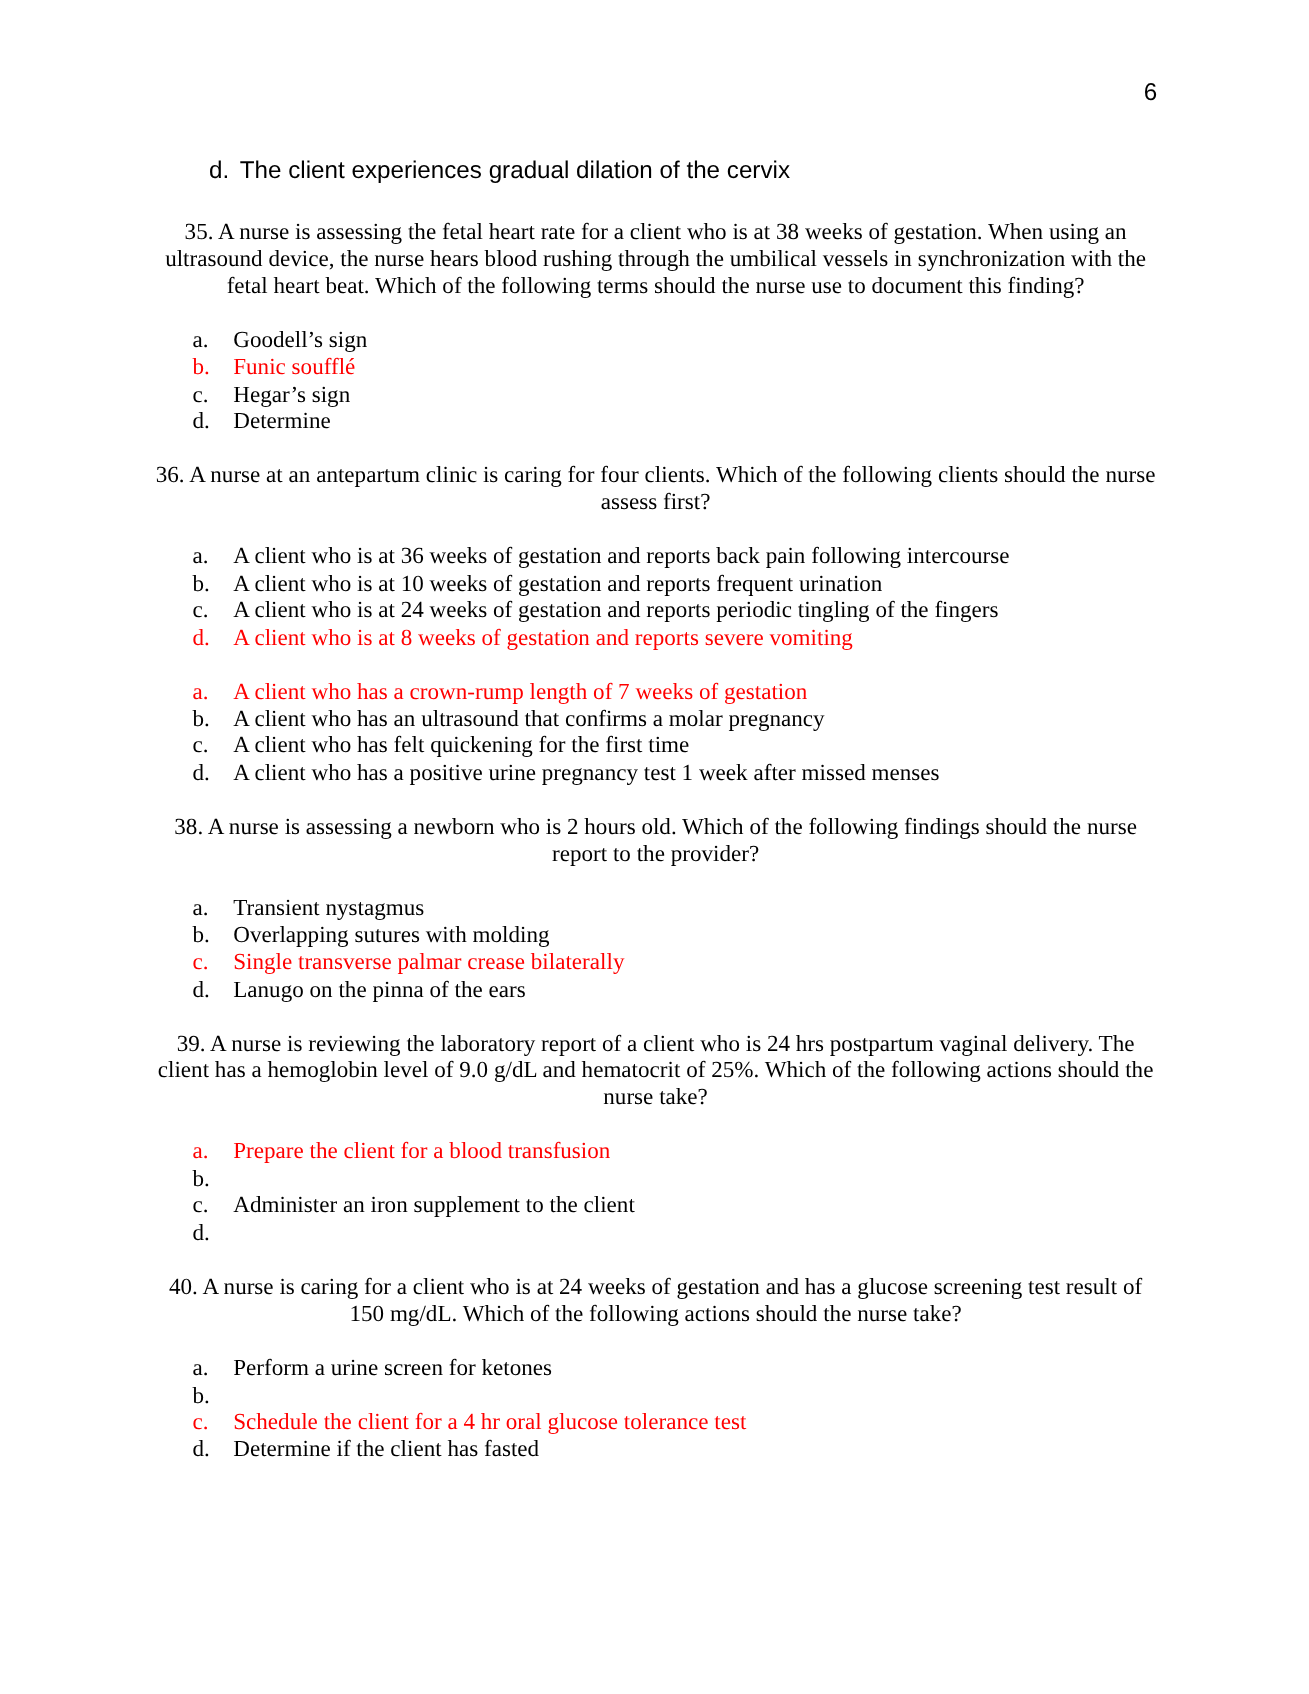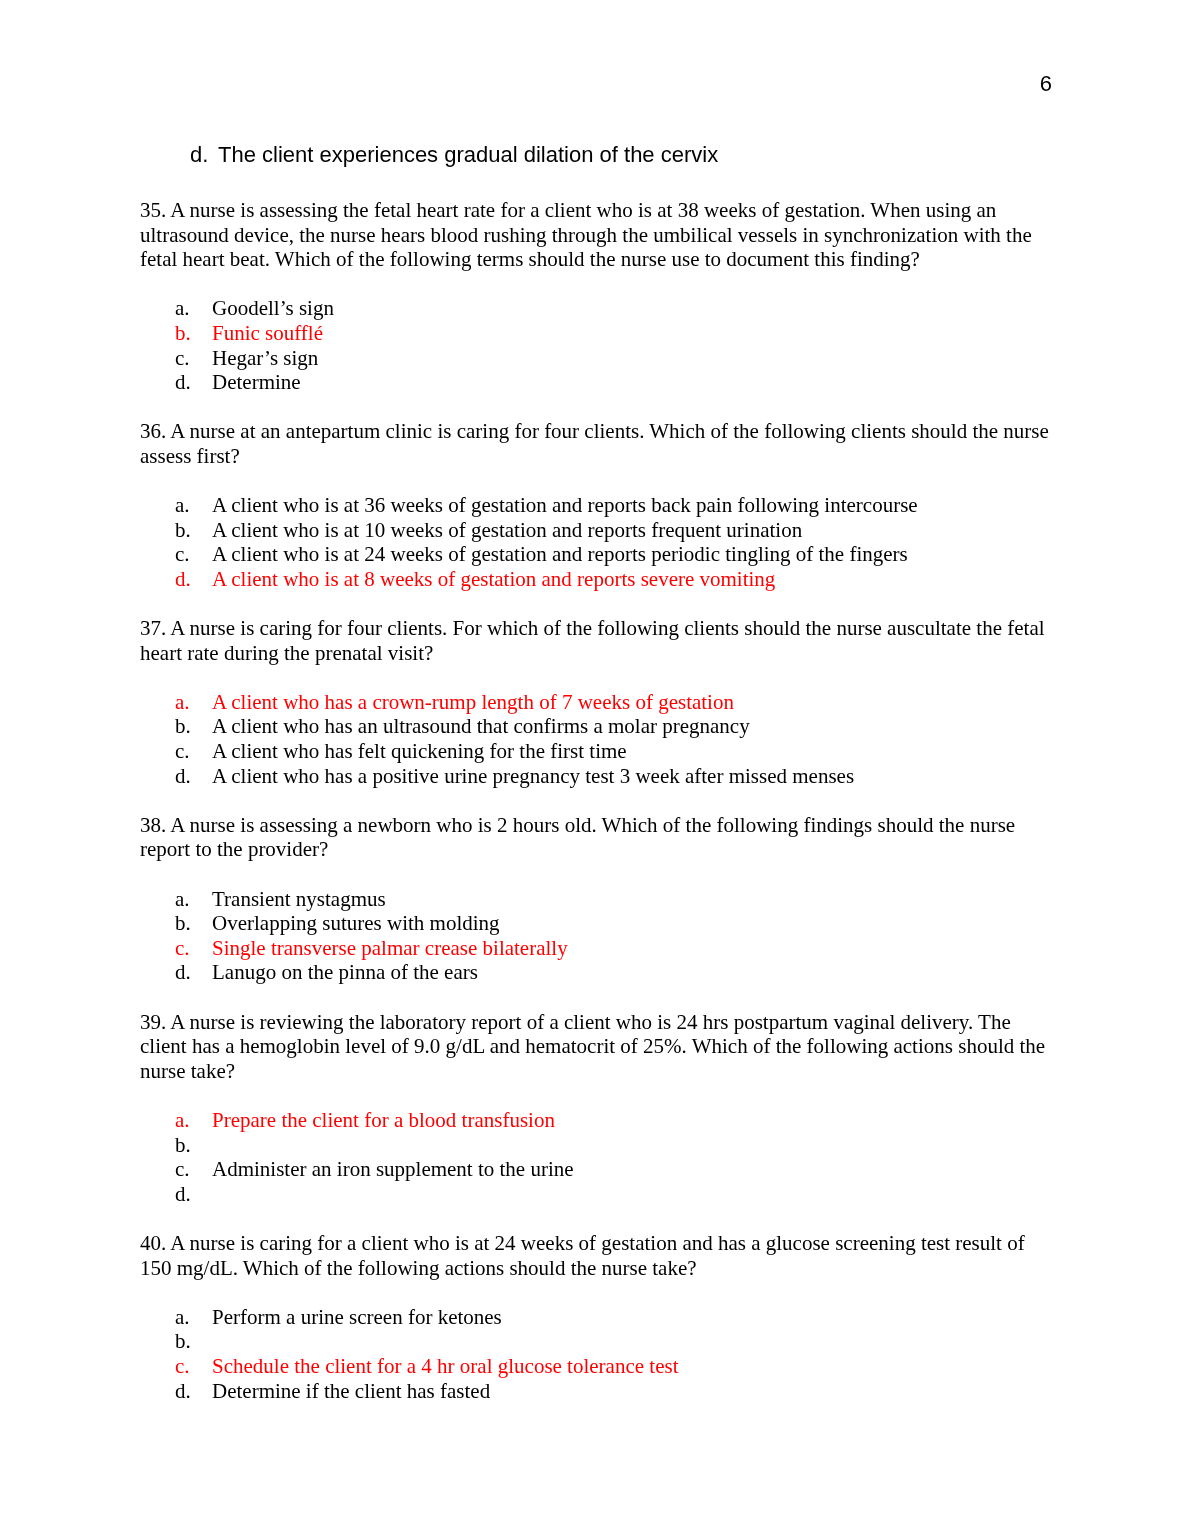--- a/index.html
+++ b/index.html
@@ -41,21 +41,21 @@
     font-family: "Liberation Sans", sans-serif;
     font-size: 22px;
     line-height: 27px;
   }
   .intro .marker {
     width: 28px;
     flex: none;
   }
   .question { margin-top: 24.6px; }
   .question.q-first { margin-top: 30px; }
-  .stem { margin: 0; }
+  .stem { margin: 0; text-align: center; }
   .opts { margin-top: 24.6px; }
   .opt {
     display: flex;
     padding-left: 35px;
   }
   .opt .marker {
     width: 37px;
     flex: none;
   }
   .red { color: #FF0000; }
@@ -111,37 +111,36 @@
           <span class="text">A client who is at 24 weeks of gestation and reports periodic tingling of the fingers</span>
         </div>
         <div class="opt red">
           <span class="marker">d.</span>
           <span class="text">A client who is at 8 weeks of gestation and reports severe vomiting</span>
         </div>
       </div>
     </section>
 
     <section class="question">
-      <p class="stem">37. A nurse is caring for four clients. For which of the following clients should the nurse auscultate the fetal heart rate during the prenatal visit?</p>
       <div class="opts">
         <div class="opt red">
           <span class="marker">a.</span>
           <span class="text">A client who has a crown-rump length of 7 weeks of gestation</span>
         </div>
         <div class="opt">
           <span class="marker">b.</span>
           <span class="text">A client who has an ultrasound that confirms a molar pregnancy</span>
         </div>
         <div class="opt">
           <span class="marker">c.</span>
           <span class="text">A client who has felt quickening for the first time</span>
         </div>
         <div class="opt">
           <span class="marker">d.</span>
-          <span class="text">A client who has a positive urine pregnancy test 3 week after missed menses</span>
+          <span class="text">A client who has a positive urine pregnancy test 1 week after missed menses</span>
         </div>
       </div>
     </section>
 
     <section class="question">
       <p class="stem">38. A nurse is assessing a newborn who is 2 hours old. Which of the following findings should the nurse report to the provider?</p>
       <div class="opts">
         <div class="opt">
           <span class="marker">a.</span>
           <span class="text">Transient nystagmus</span>
@@ -166,21 +165,21 @@
       <div class="opts">
         <div class="opt red">
           <span class="marker">a.</span>
           <span class="text">Prepare the client for a blood transfusion</span>
         </div>
         <div class="opt">
           <span class="marker">b.</span>
         </div>
         <div class="opt">
           <span class="marker">c.</span>
-          <span class="text">Administer an iron supplement to the urine</span>
+          <span class="text">Administer an iron supplement to the client</span>
         </div>
         <div class="opt">
           <span class="marker">d.</span>
         </div>
       </div>
     </section>
 
     <section class="question">
       <p class="stem">40. A nurse is caring for a client who is at 24 weeks of gestation and has a glucose screening test result of 150 mg/dL. Which of the following actions should the nurse take?</p>
       <div class="opts">

